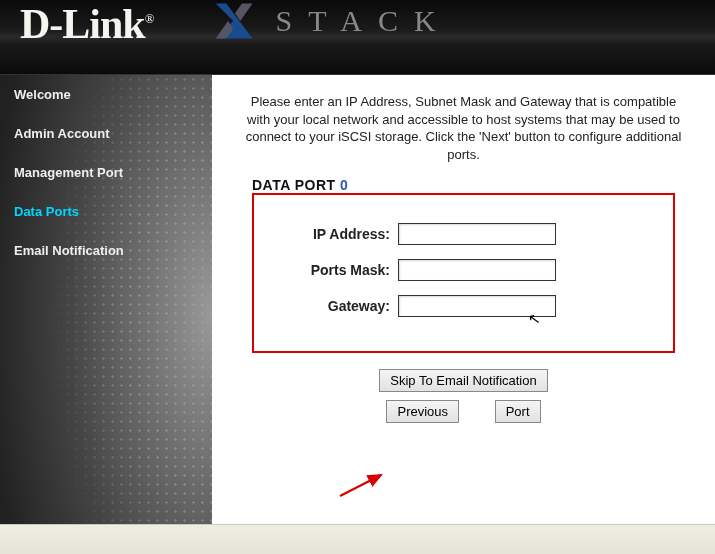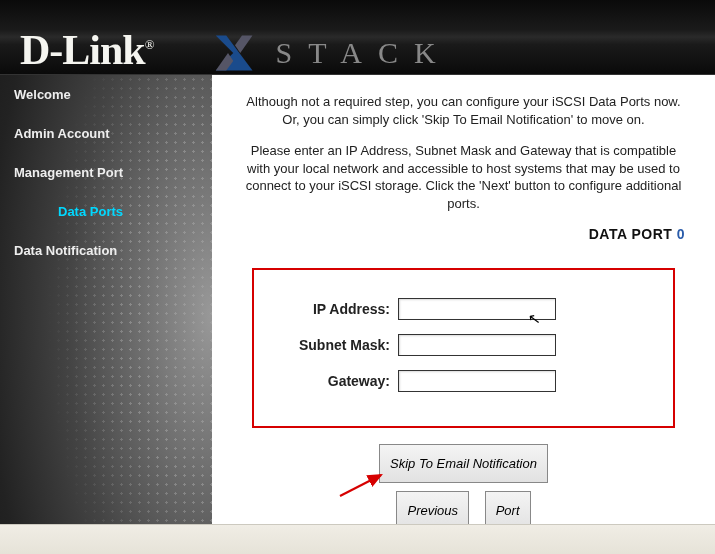--- a/index.html
+++ b/index.html
@@ -11,21 +11,21 @@
     overflow: hidden;
     position: relative;
   }
 
   
   .header {
     height: 75px;
     background: linear-gradient(to bottom, #0a0a0a 0%, #1a1a1a 40%, #2a2a2a 50%, #1a1a1a 60%, #0a0a0a 100%);
     border-bottom: 1px solid #333;
     display: flex;
-    align-items: flex-end;
+    align-items: flex-start;
     padding-left: 20px;
     gap: 60px;
   }
   .dlink-logo {
     color: #f5f5f0;
     font-family: "Times New Roman", serif;
     font-size: 42px;
     font-weight: bold;
     letter-spacing: -1px;
     position: relative;
@@ -84,44 +84,42 @@
     color: #eee;
     font-size: 13px;
     font-weight: bold;
     padding: 12px 0 12px 14px;
     cursor: pointer;
     position: relative;
     z-index: 2;
   }
   .nav-item.active {
     color: #00d8ff;
-    margin-left: 44px;
   }
 
   
   .main {
     flex: 1;
     background: #fff;
     padding: 18px 30px 0 30px;
     font-size: 13px;
     color: #222;
     position: relative;
   }
   .intro p {
     text-align: center;
     line-height: 1.35;
     margin-bottom: 14px;
   }
   .port-title {
     font-weight: bold;
     font-size: 14px;
     color: #111;
-    margin: 8px 0 26px 10px;
+    margin: 8px 0 0 10px;
     letter-spacing: 0.5px;
-    text-align: right;
   }
   .port-num { color: #2a5caa; }
 
   .form-box {
     border: 2px solid #d60000;
     padding: 14px 24px 20px 16px;
     margin: 0 10px 12px 10px;
     position: relative;
   }
   .form-row {
@@ -144,25 +142,24 @@
     padding: 0 4px;
     font-size: 13px;
   }
 
   .buttons {
     text-align: center;
   }
   .btn {
     background: linear-gradient(#f4f4f4, #e2e2e2);
     border: 1px solid #888;
-    padding: 11px 10px;
+    padding: 3px 10px;
     font-size: 13px;
     cursor: pointer;
-    margin: 4px 6px;
-    font-style: italic;
+    margin: 4px 16px;
   }
 
   .cursor {
     position: absolute;
     top: 310px;
     left: 528px;
     font-size: 15px;
     color: #000;
     pointer-events: none;
     z-index: 50;
@@ -204,40 +201,39 @@
   </div>
 </div>
 
 <div class="body-wrap">
 
   <div class="sidebar">
     <div class="nav-item"><span>Welcome</span></div>
     <div class="nav-item"><span>Admin Account</span></div>
     <div class="nav-item"><span>Management Port</span></div>
     <div class="nav-item active"><span>Data Ports</span></div>
-    <div class="nav-item"><span>Data Notification</span></div>
+    <div class="nav-item"><span>Email Notification</span></div>
   </div>
 
   <div class="main">
     <div class="intro">
-      <p>Although not a required step, you can configure your iSCSI Data Ports now. Or, you can simply click 'Skip To Email Notification' to move on.</p>
       <p>Please enter an IP Address, Subnet Mask and Gateway that is compatible with your local network and accessible to host systems that may be used to connect to your iSCSI storage. Click the 'Next' button to configure additional ports.</p>
     </div>
 
     <div class="port-title">
       <span>DATA PORT </span><span class="port-num">0</span>
     </div>
 
     <div class="form-box">
       <div class="form-row">
         <div class="form-label">IP Address:</div>
         <input class="form-input" type="text" value="" style="">
       </div>
       <div class="form-row">
-        <div class="form-label">Subnet Mask:</div>
+        <div class="form-label">Ports Mask:</div>
         <input class="form-input" type="text" value="" style="">
       </div>
       <div class="form-row">
         <div class="form-label">Gateway:</div>
         <input class="form-input" type="text" value="" style="">
       </div>
     </div>
 
     <div class="buttons">
       <button class="btn">Skip To Email Notification</button><br>

